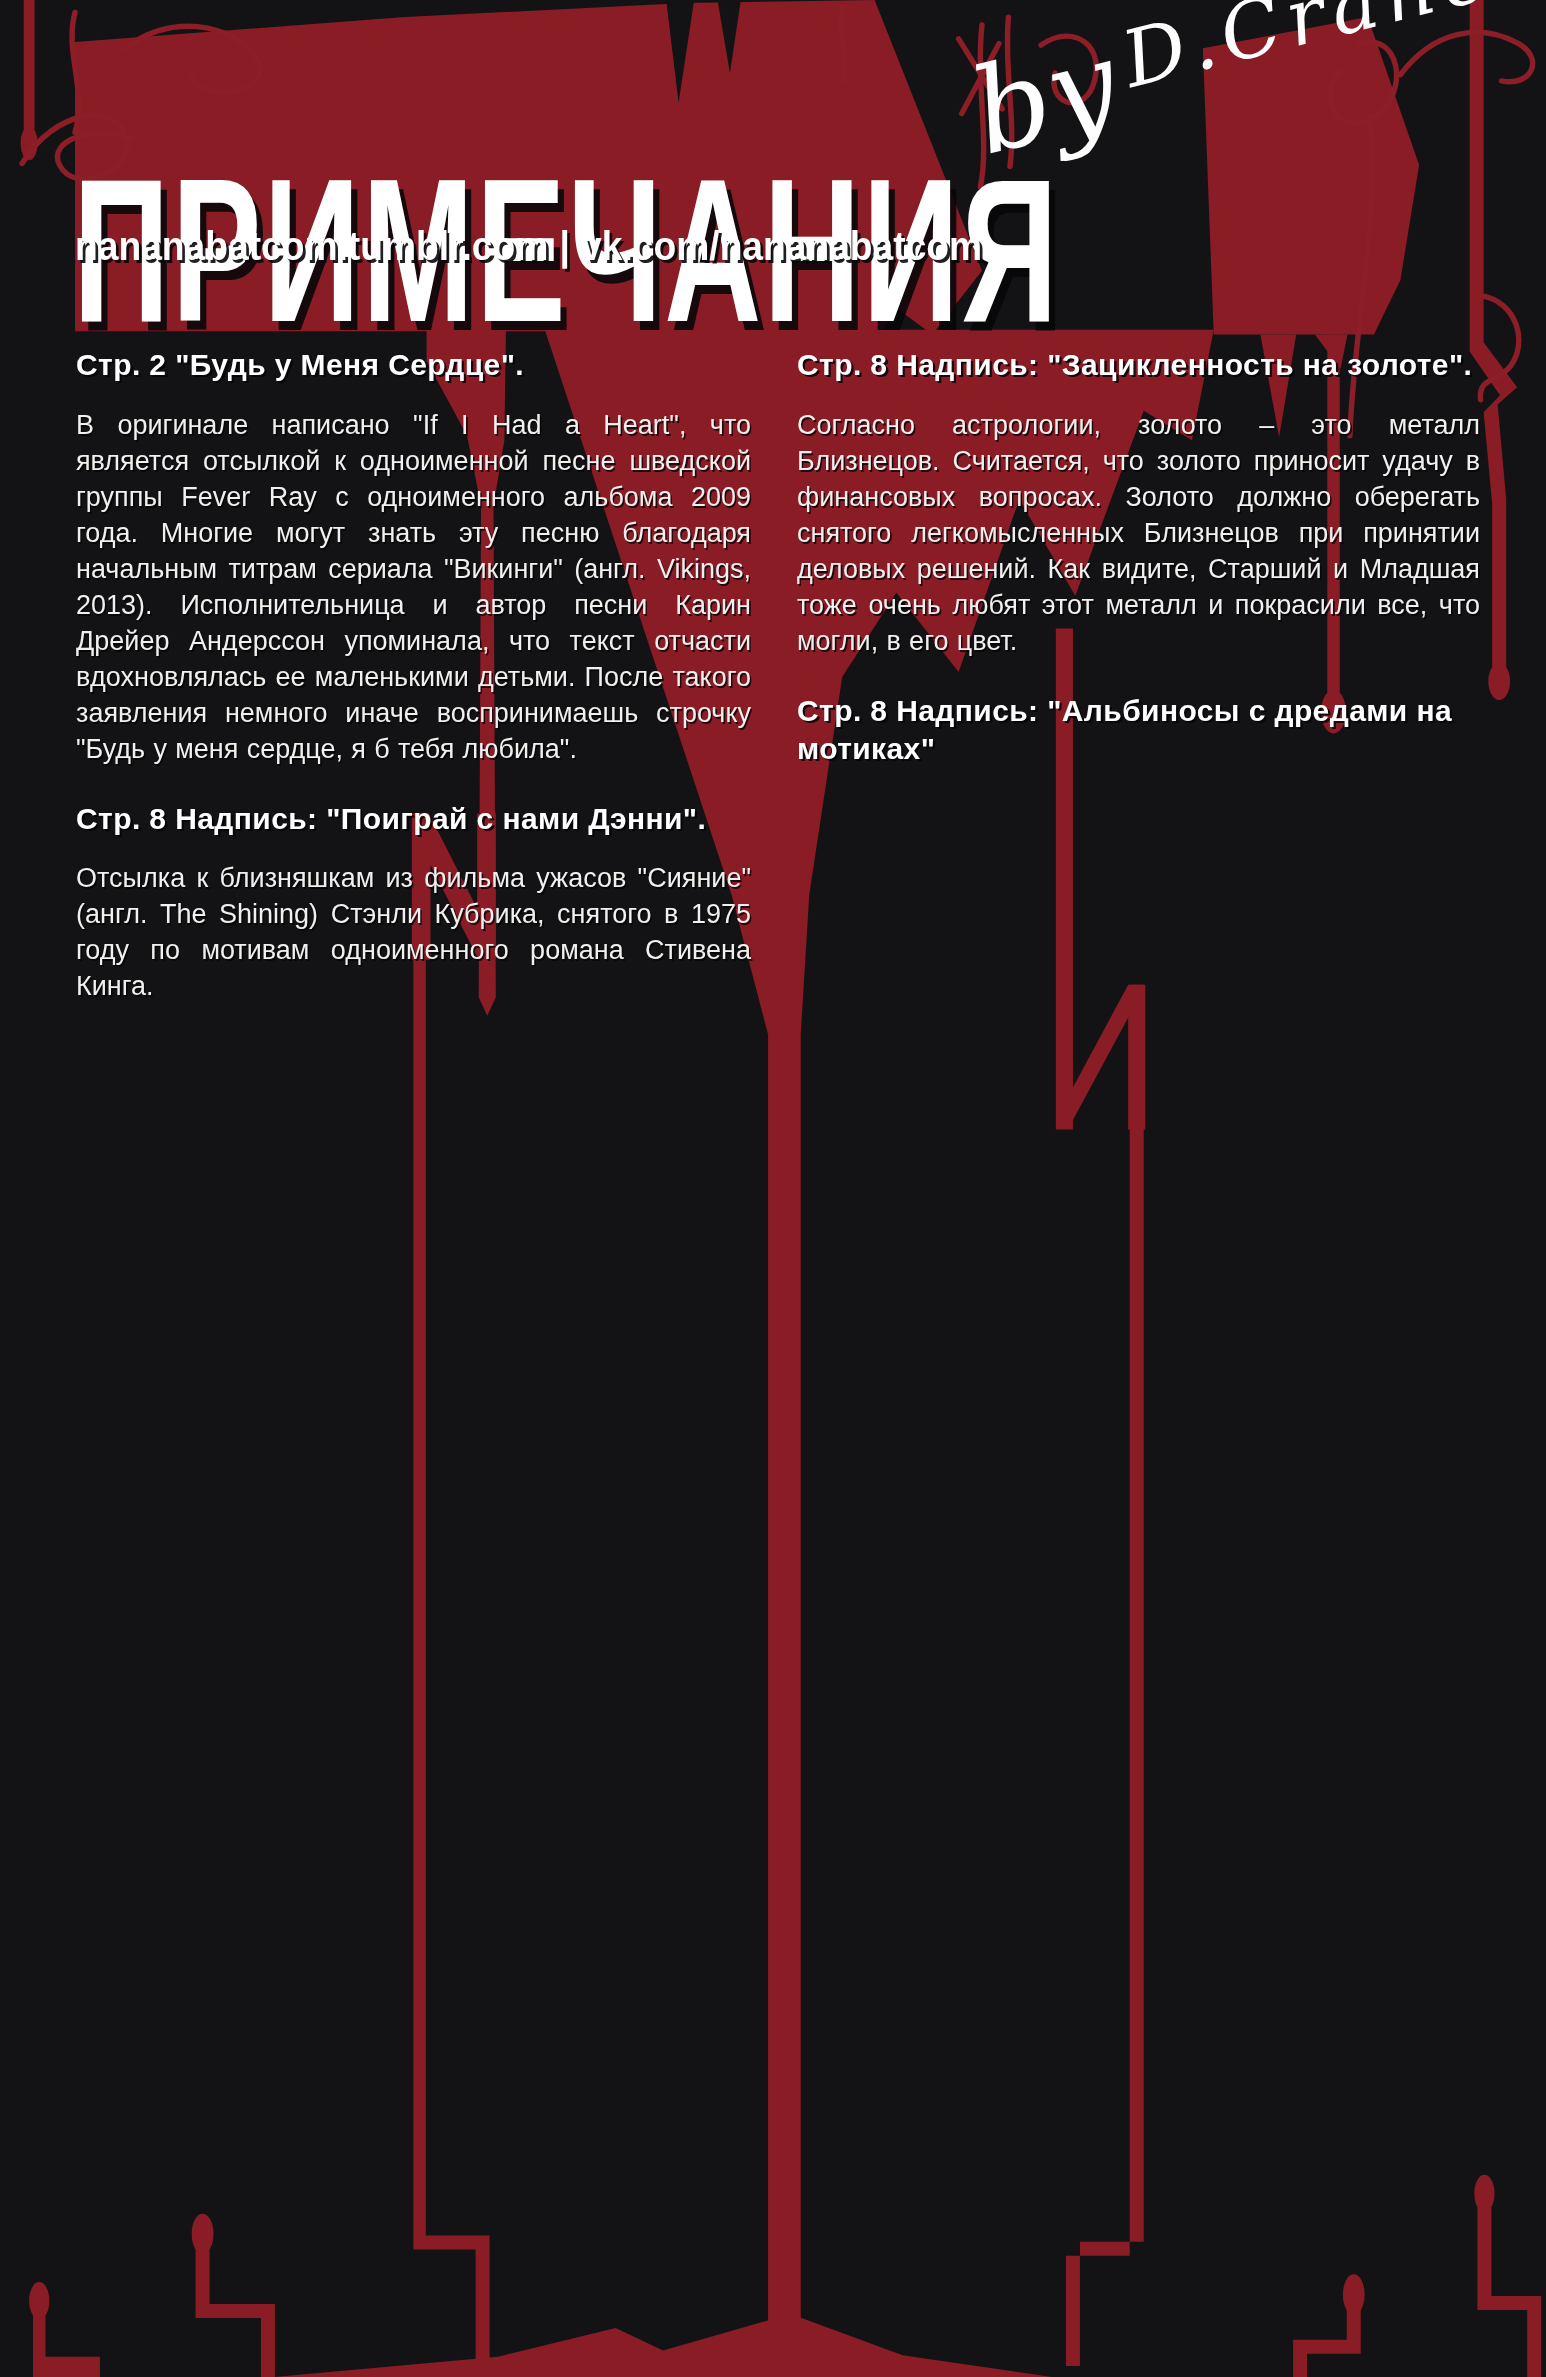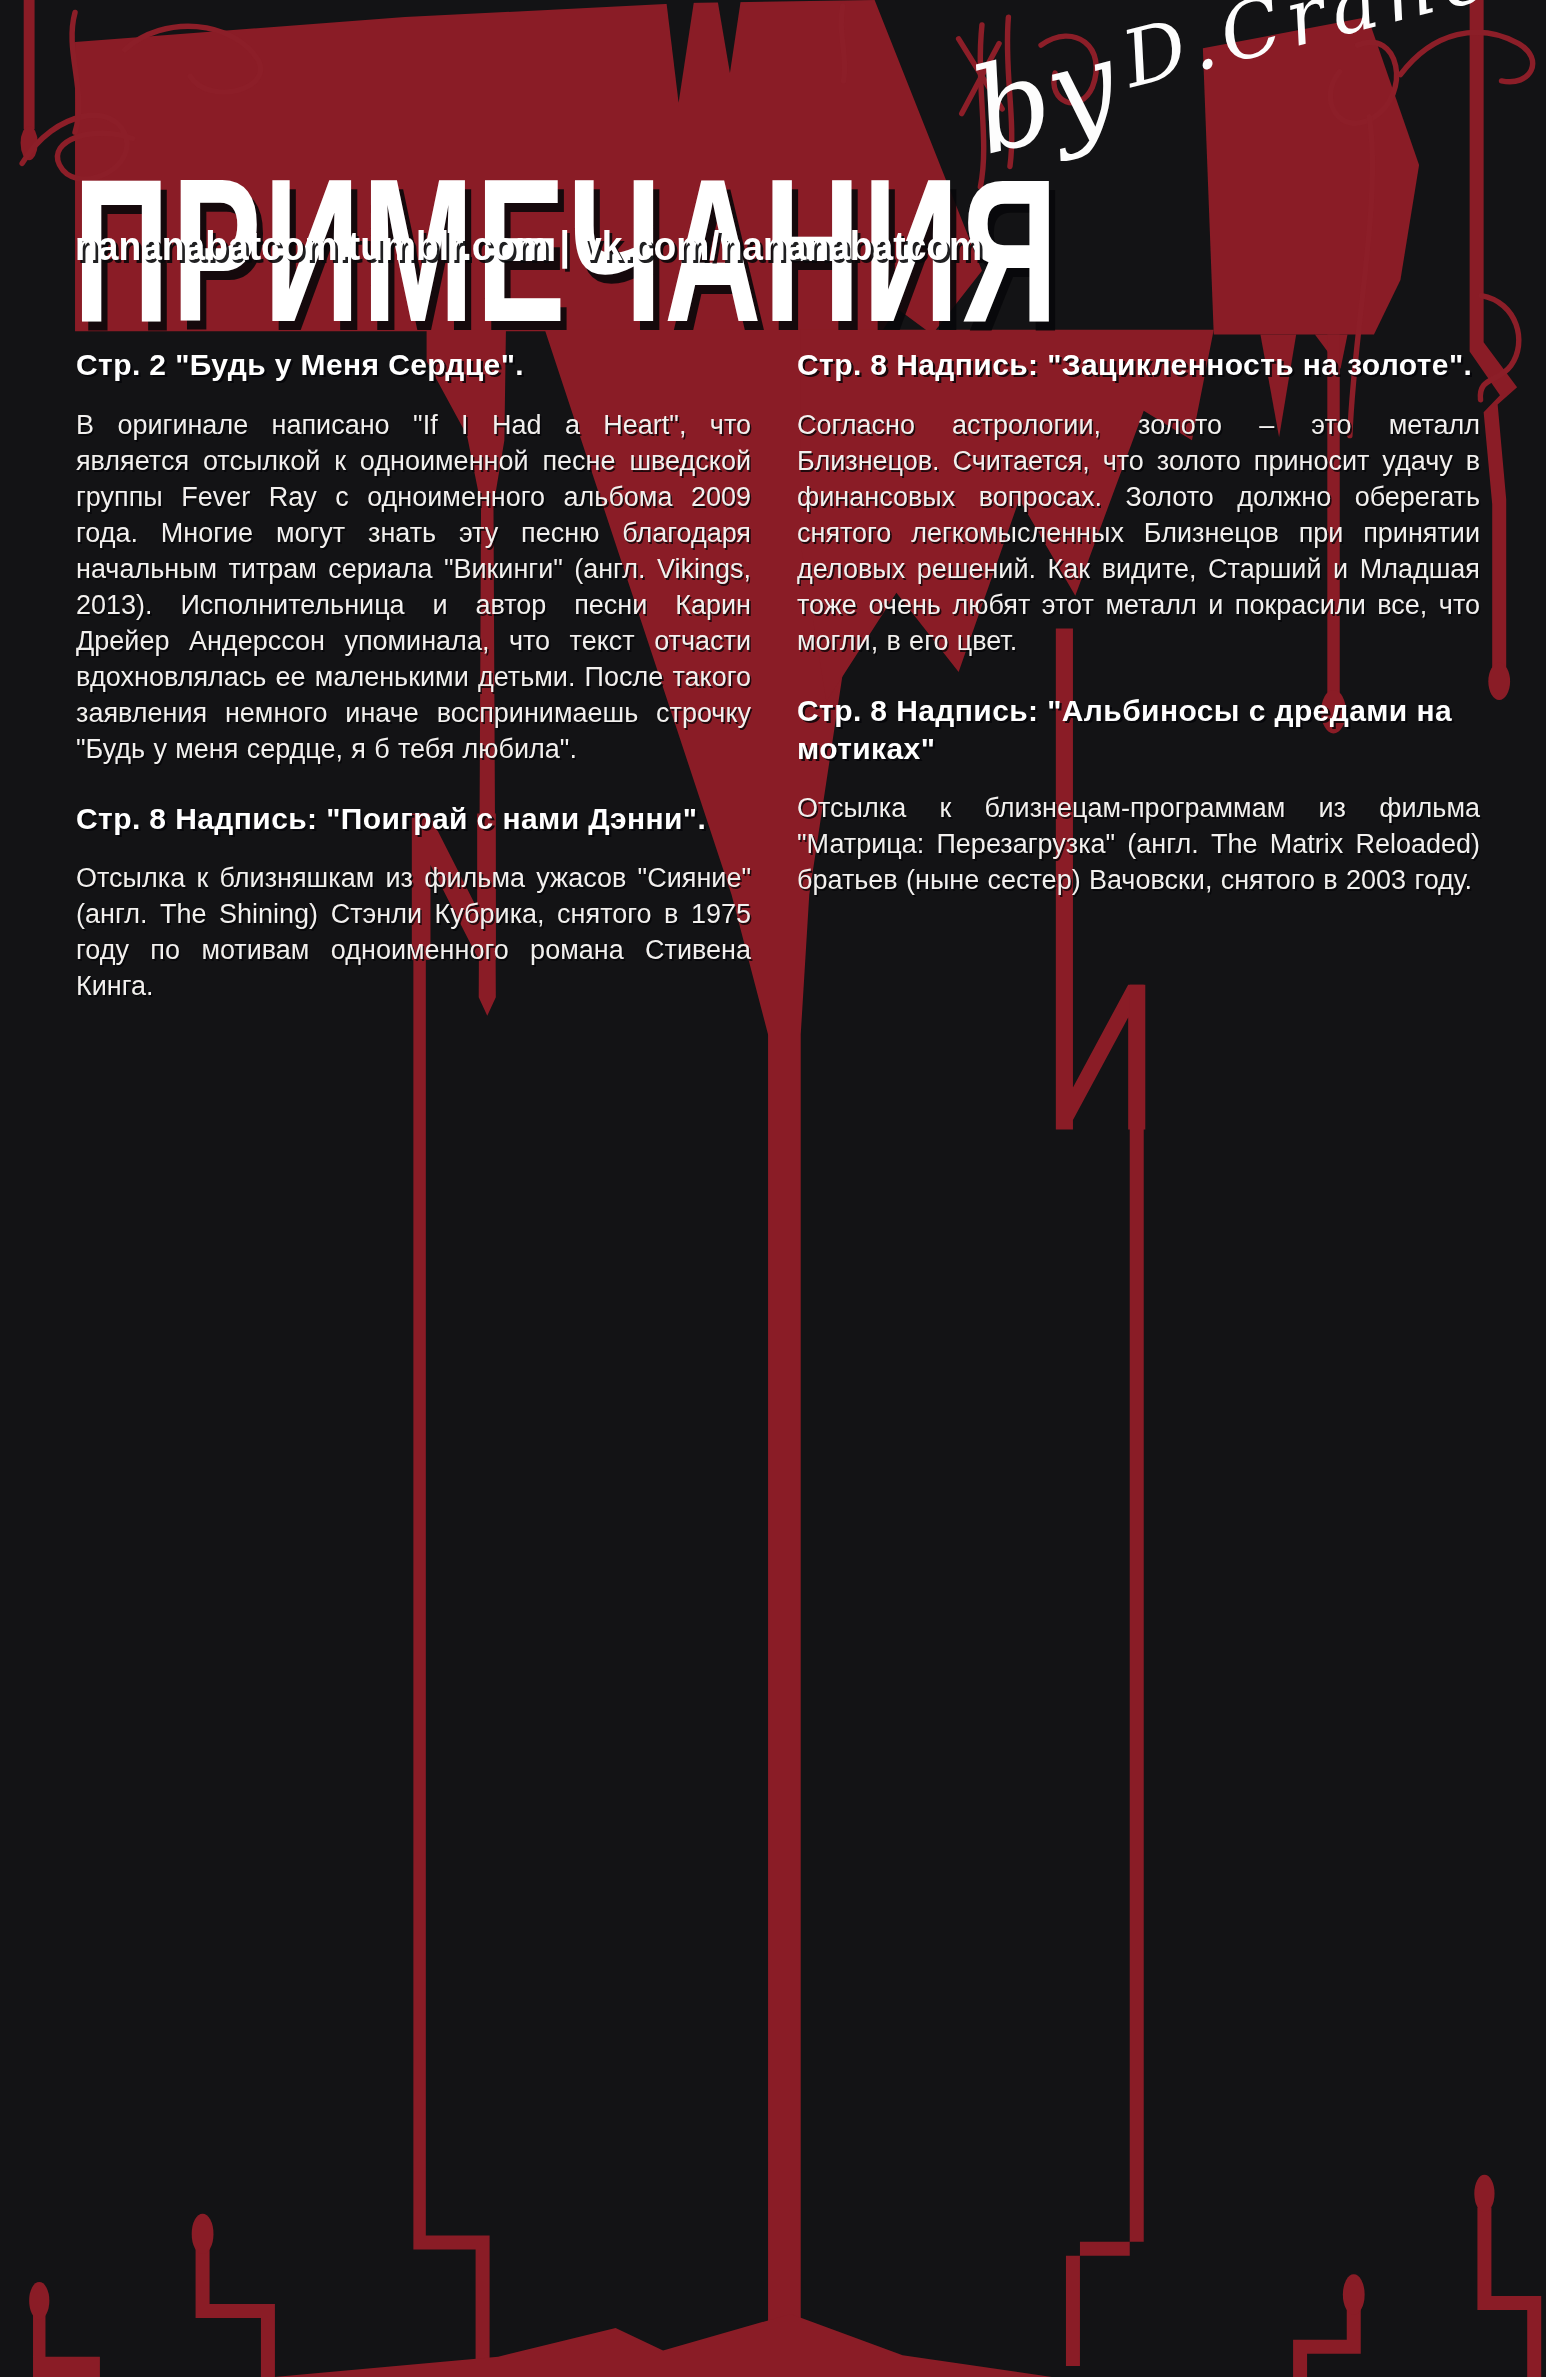--- a/index.html
+++ b/index.html
@@ -138,17 +138,16 @@
       <h3 class="note-heading">Стр. 2 "Будь у Меня Сердце".</h3>
       <p class="note-body">В оригинале написано "If I Had a Heart", что является отсылкой к одноименной песне шведской группы Fever Ray с одноименного альбома 2009 года. Многие могут знать эту песню благодаря начальным титрам сериала "Викинги" (англ. Vikings, 2013). Исполнительница и автор песни Карин Дрейер Андерссон упоминала, что текст отчасти вдохновлялась ее маленькими детьми. После такого заявления немного иначе воспринимаешь строчку "Будь у меня сердце, я б тебя любила".</p>
       <h3 class="note-heading">Стр. 8 Надпись: "Поиграй с нами Дэнни".</h3>
       <p class="note-body">Отсылка к близняшкам из фильма ужасов "Сияние" (англ. The Shining) Стэнли Кубрика, снятого в 1975 году по мотивам одноименного романа Стивена Кинга.</p>
     </section>
 
     <section class="col col-right">
       <h3 class="note-heading">Стр. 8 Надпись: "Зацикленность на золоте".</h3>
       <p class="note-body">Согласно астрологии, золото – это металл Близнецов. Считается, что золото приносит удачу в финансовых вопросах. Золото должно оберегать снятого легкомысленных Близнецов при принятии деловых решений. Как видите, Старший и Младшая тоже очень любят этот металл и покрасили все, что могли, в его цвет.</p>
       <h3 class="note-heading">Стр. 8 Надпись: "Альбиносы с дредами на мотиках"</h3>
-      <p class="note-body">Отсылка к близнецам-программам из фильма "Матрица: Перезагрузка" (англ. The Matrix Reloaded) братьев (ныне сестер) Вачовски, снятого в 2003 году.</p>
     </section>
   </main>
 </div>
 
 
 </body></html>

